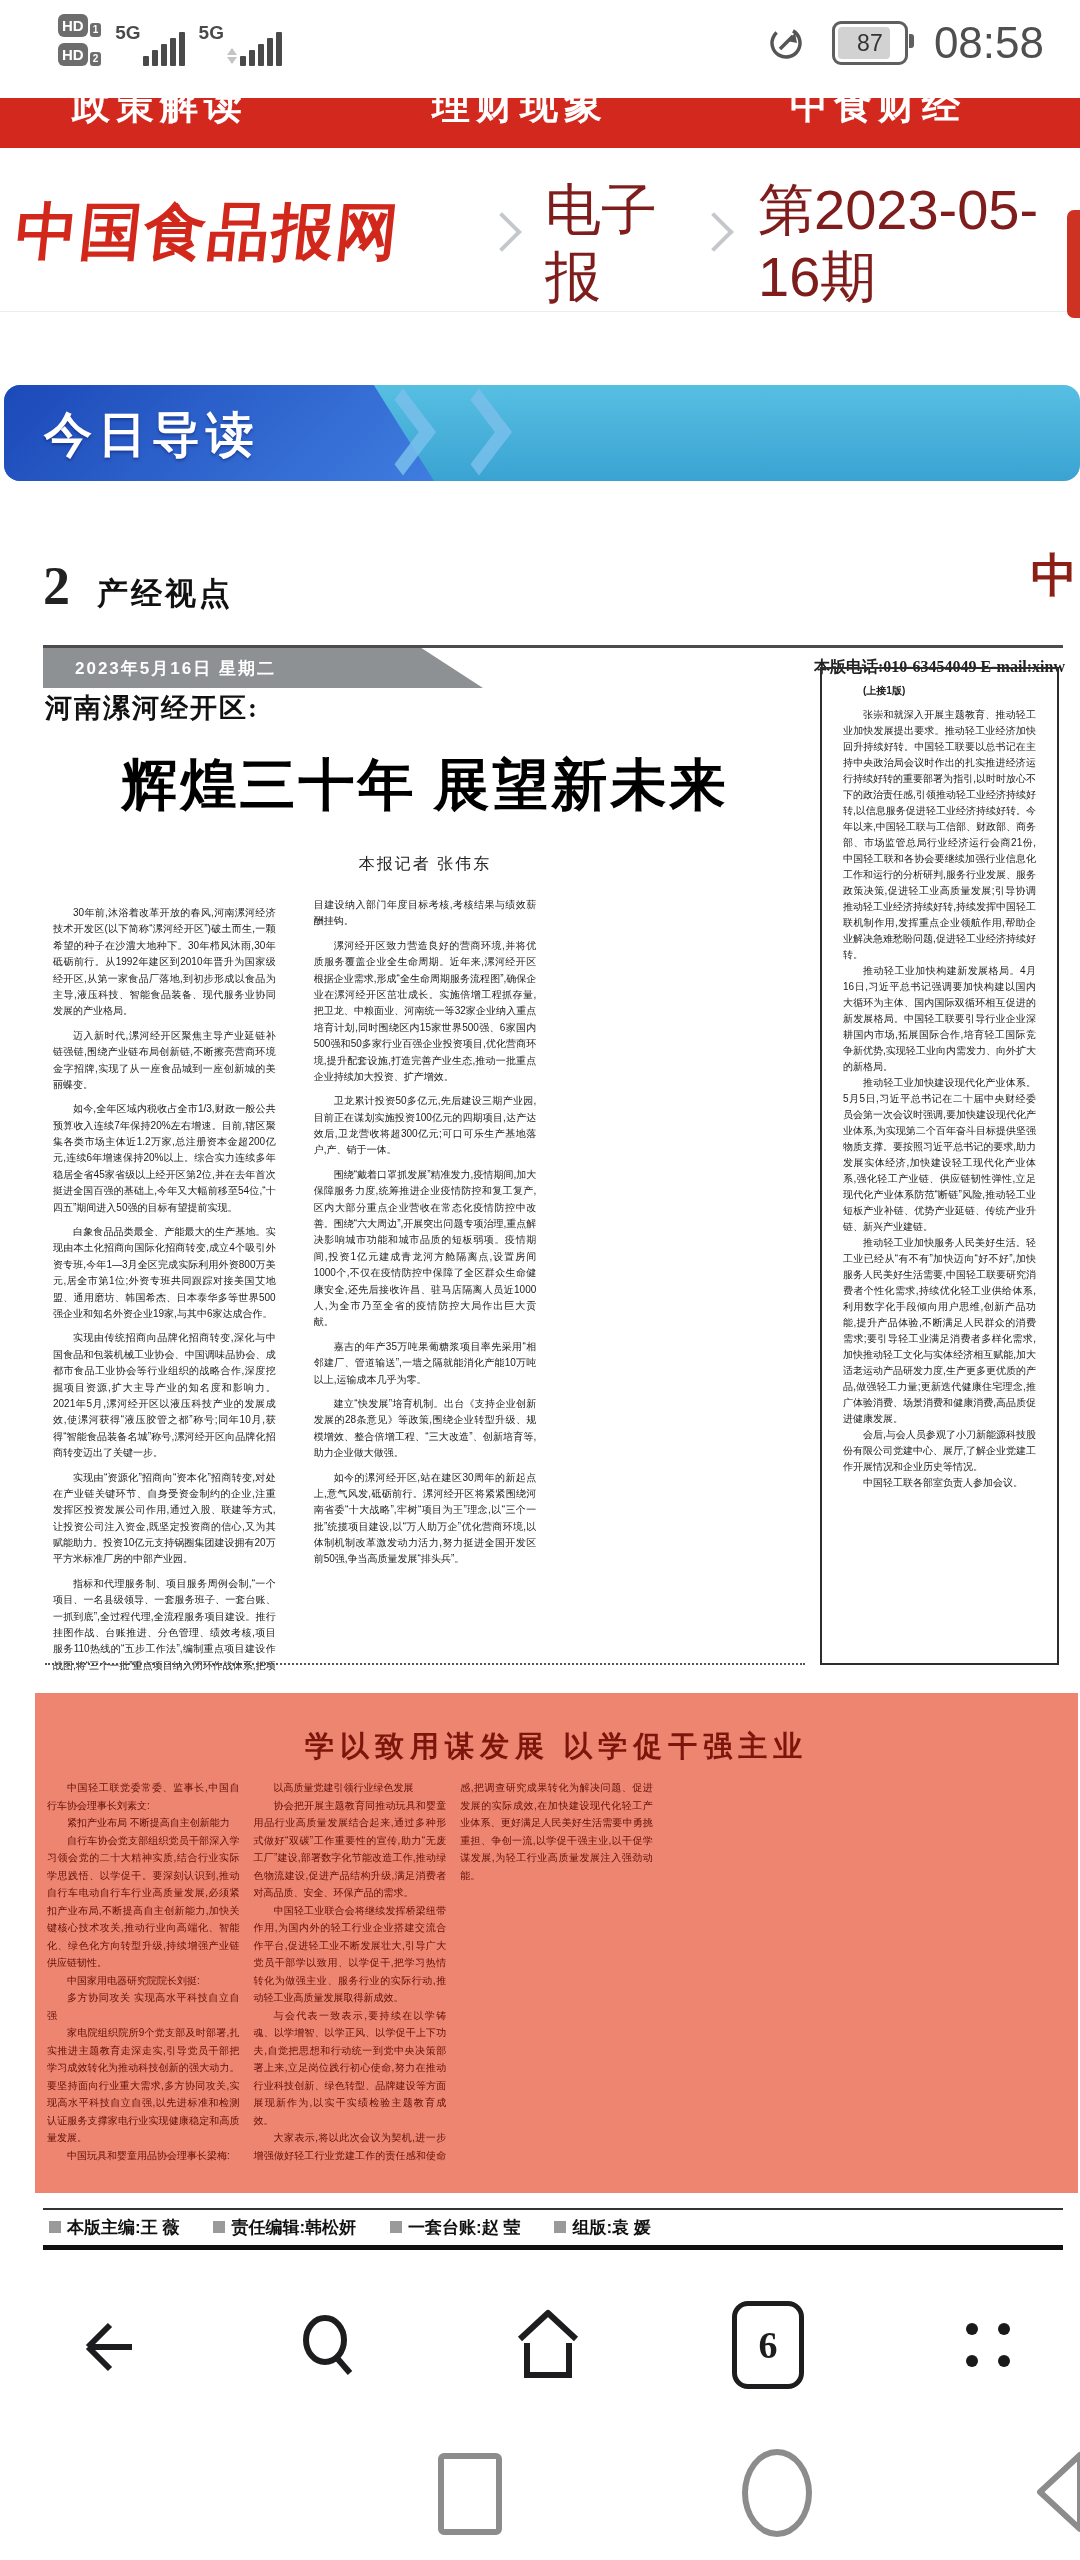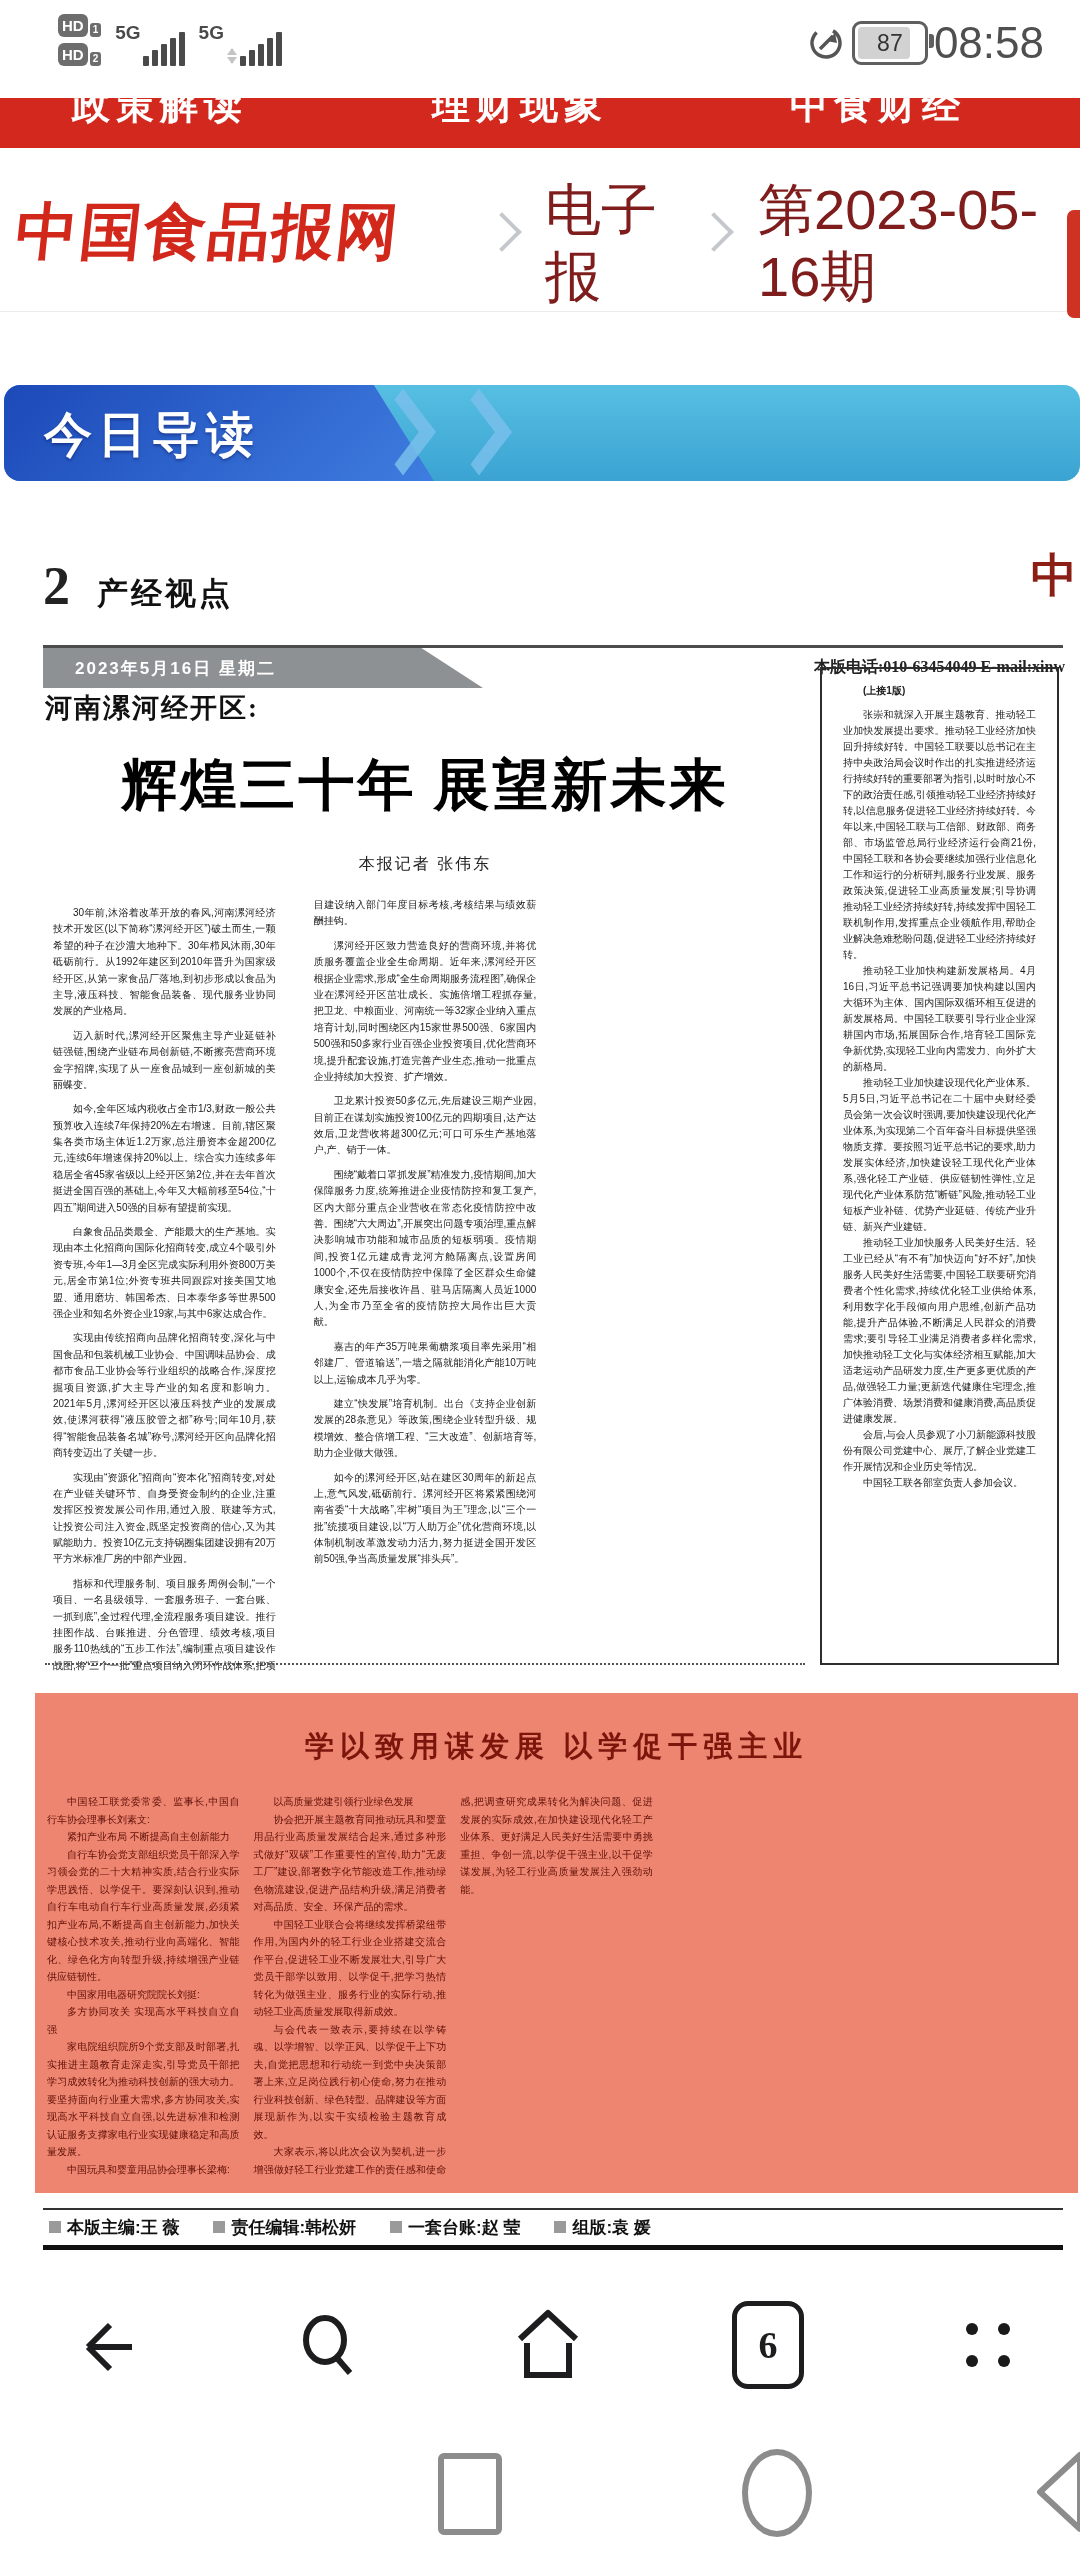--- a/index.html
+++ b/index.html
@@ -17,21 +17,21 @@
   .hd-sub{background:#6d6d6d;color:#fff;font-weight:bold;font-size:10px;line-height:1;
           padding:2px 3px;border-radius:3px;}
   .sig-group{display:flex;align-items:flex-end;gap:2px;margin-top:8px;}
   .sig-5g{font-size:19px;font-weight:bold;color:#4a4a4a;margin-bottom:22px;}
   .bars{display:flex;align-items:flex-end;gap:3px;height:38px;}
   .bars i{display:block;width:6px;background:#4a4a4a;border-radius:1px;}
   .updown{display:flex;flex-direction:column;gap:2px;margin:0 1px 2px 1px;}
   .updown i{width:0;height:0;border-left:5px solid transparent;border-right:5px solid transparent;}
   .updown .u{border-bottom:7px solid #c4c4c4;}
   .updown .d{border-top:7px solid #c4c4c4;}
-  .sb-right{position:absolute;right:36px;top:18px;display:flex;align-items:center;gap:6px;}
+  .sb-right{position:absolute;right:36px;top:18px;display:flex;align-items:center;gap:26px;}
   .battery{position:relative;width:70px;height:38px;border:3px solid #5f5f5f;border-radius:9px;
            display:flex;align-items:center;justify-content:center;}
   .battery .fill{position:absolute;left:3px;top:3px;bottom:3px;width:52px;background:#d2d2d2;border-radius:4px;}
   .battery .pct{position:relative;font-size:23px;color:#333;}
   .battery .nub{position:absolute;right:-9px;top:10px;width:5px;height:14px;background:#5f5f5f;border-radius:0 3px 3px 0;}
   .clock{font-size:44px;color:#4f4f4f;}
 
   
   .rednav{left:0;top:98px;width:1080px;height:50px;background:#d3281e;overflow:hidden;}
   .rednav-inner{position:absolute;top:-18px;left:0;width:100%;display:flex;}
@@ -83,21 +83,21 @@
 
   .sidebox{position:absolute;left:785px;top:122px;width:239px;height:998px;border:2px solid #2d2d2d;
            padding:14px 21px;box-sizing:border-box;font-size:10px;line-height:1.6;text-align:justify;
            color:#1b1b1b;overflow:hidden;}
   .sidebox .lead{font-weight:bold;margin:0 0 8px 0;}
   .sidebox p{margin:0;text-indent:2em;}
 
   .pink{position:absolute;left:0px;top:1148px;width:1043px;height:500px;background:#ee8570;overflow:hidden;}
   .pink-title{margin-top:34px;text-align:center;font-family:"Liberation Serif",serif;font-weight:bold;
               font-size:29px;color:#7c150b;letter-spacing:6px;}
-  .pink-body{margin:26px 12px 0 12px;height:390px;column-count:5;column-gap:14px;column-fill:auto;
+  .pink-body{margin:12px 12px 0 12px;height:390px;column-count:5;column-gap:14px;column-fill:auto;
              font-size:10px;line-height:1.75;text-align:justify;color:#5e0f07;overflow:hidden;}
   .pink-body p{margin:0;text-indent:2em;}
 
   .pfoot-rule1{position:absolute;left:8px;top:1663px;width:1020px;height:2px;background:#333;}
   .pfoot{position:absolute;left:14px;top:1671px;display:flex;gap:34px;font-weight:bold;font-size:17px;color:#111;}
   .pfoot-item::before{content:"";display:inline-block;width:12px;height:12px;background:#9a9a9a;margin-right:6px;}
   .pfoot-rule2{position:absolute;left:8px;top:1700px;width:1020px;height:5px;background:#111;}
 
   
   .browbar{left:0;top:2285px;width:1080px;height:120px;background:#fff;display:flex;align-items:center;}

